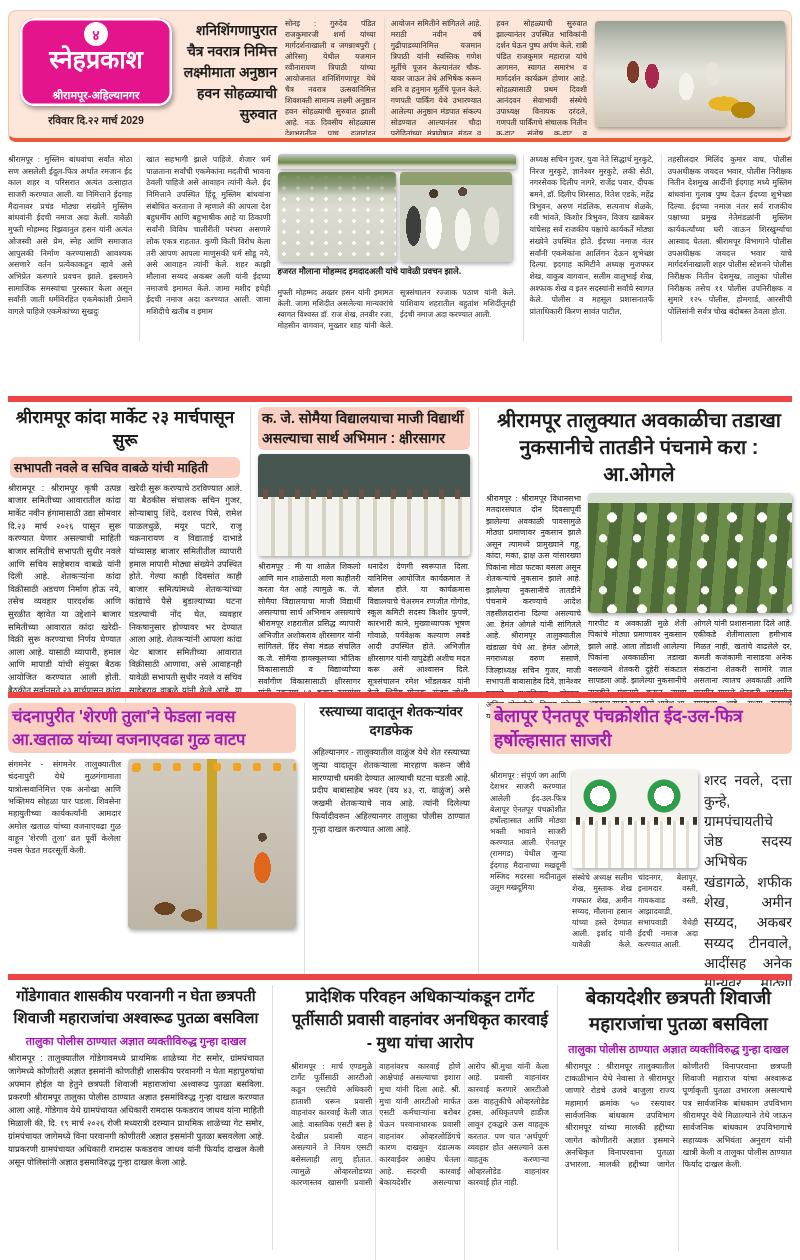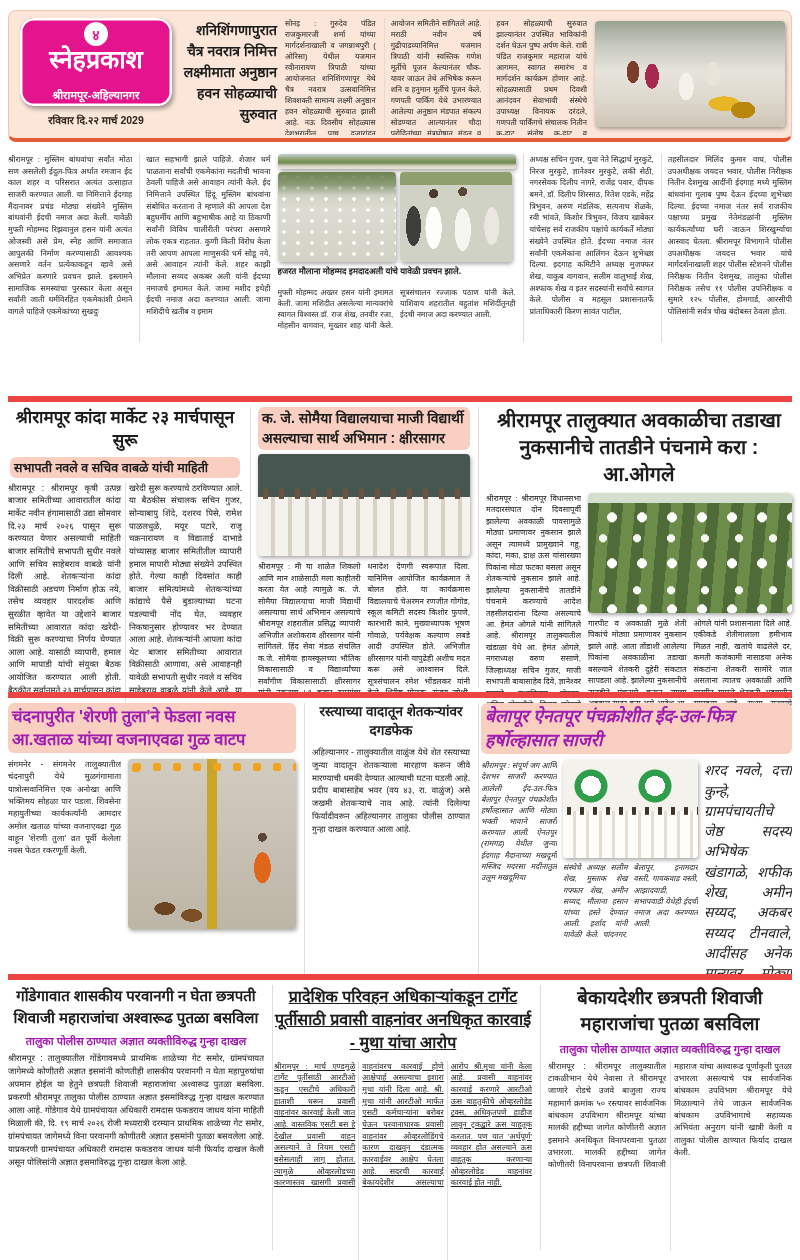--- a/index.html
+++ b/index.html
@@ -65,21 +65,21 @@
   .h-tula{font-size:16.5px;line-height:1.4;}
   .tula-grid{display:flex;gap:7px;margin-top:6px;}
   .tula-c1{flex:1 1 auto;font-size:8.2px;line-height:1.5;height:170px;}
   .tula-photo{flex:0 0 168px;height:170px;}
   .tula-more{font-size:8.2px;line-height:1.5;column-count:2;column-gap:8px;margin-top:6px;height:56px;}
   .art-dagad{flex:0 0 158px;}
   .h-dagad{font-size:13.5px;font-weight:800;text-align:center;line-height:1.4;}
   .dagad-body{font-size:8.3px;line-height:1.55;margin-top:5px;height:228px;}
   .art-belapur{flex:1 1 auto;}
   .h-belapur{font-size:17.5px;line-height:1.35;}
-  .belapur-grid{display:flex;gap:6px;margin-top:6px;}
+  .belapur-grid{display:flex;gap:6px;margin-top:16px;}
   .belapur-c1{flex:0 0 76px;font-size:7.7px;line-height:1.45;height:216px;}
   .belapur-mid{flex:1 1 auto;}
   .mosque-photo{width:100%;height:98px;box-sizing:border-box;}
   .belapur-midcols{column-count:2;column-gap:6px;font-size:7.7px;line-height:1.45;height:108px;margin-top:4px;}
   .belapur-c3{flex:0 0 88px;font-size:14px;line-height:1.45;height:216px;}
   
   .art-gonde{flex:0 0 256px;}
   .h-gonde{font-size:15px;font-weight:800;text-align:center;line-height:1.45;}
   .sub-red{font-size:11px;font-weight:800;text-align:center;margin:4px 0;}
   .gonde-body{font-size:8.4px;line-height:1.55;height:190px;}
@@ -207,48 +207,48 @@
           <div class="avkali-cols bodytxt">गारपीट व अवकाळी मुळे शेती पिकांचे मोठ्या प्रमाणावर नुकसान झाले आहे. आता तोंडाशी आलेल्या पिकांना अवकाळीना तडाखा बसल्याने शेतकरी दुहेरी संकटात सापडला आहे. झालेल्या नुकसानीचे तातडीने पंचनामे करून त्याचा अहवाल सादर करा असे आदेश आ. ओगले यांनी प्रशासनाला दिले आहे. एकीकडे शेतीमालाला हमीभाव मिळत नाही, खतांचे वाढलेले दर, कमती कजंकामी नासाडया अनेक संकटांना शेतकरी सामोरे जात असताना त्यातच अवकाळी आणि गारपीट यामुळे शेतकरी अडचणीत सापडला आहे. सध्या राज्याचे अर्थसंकल्पीय अधिवेशन सुरू असून त्यामध्ये देखील अवकाळी मुळे झालेल्या नुकसानग्रस्त शेतकऱ्यांना भरीव मदतीची मागणी करणार असल्याचे आ. हेमंत ओगले यांनी सांगितले आहे.</div>
         </div>
       </div>
     </div>
   </div>
 
   <div id="row3" class="row">
     <div class="art-tula">
       <div class="band h-tula red">चंदनापुरीत 'शेरणी तुला'ने फेडला नवस आ.खताळ यांच्या वजनाएवढा गुळ वाटप</div>
       <div class="tula-grid">
-        <div class="tula-c1 bodytxt">संगमनेर - संगमनेर तालुक्यातील चंदनापुरी येथे मुळगंगामाता यात्रोत्सवानिमित्त एक अनोखा आणि भक्तिमय सोहळा पार पडला. शिवसेना महायुतीच्या कार्यकर्त्यांनी आमदार अमोल खताळ यांच्या वजनाएवढा गुळ वाहून 'शेरणी तुला' व्रत पूर्वी केलेला नवस फेडत रकरणूर्ती केली.</div>
+        <div class="tula-c1 bodytxt">संगमनेर - संगमनेर तालुक्यातील चंदनापुरी येथे मुळगंगामाता यात्रोत्सवानिमित्त एक अनोखा आणि भक्तिमय सोहळा पार पडला. शिवसेना महायुतीच्या कार्यकर्त्यांनी आमदार अमोल खताळ यांच्या वजनाएवढा गुळ वाहून 'शेरणी तुला' व्रत पूर्वी केलेला नवस फेडत मदरसूर्ती केली.</div>
         <div class="tula-photo photo ph-tula"></div>
       </div>
     </div>
     <div class="art-dagad vr" style="padding-left:7px;">
       <div class="h-dagad">रस्त्याच्या वादातून शेतकऱ्यांवर दगडफेक</div>
       <div class="dagad-body bodytxt">अहिल्यानगर - तालुक्यातील वाळुंज येथे शेत रस्त्याच्या जुन्या वादातून शेतकऱ्याला मारहाण करून जीवे मारण्याची धमकी देण्यात आल्याची घटना घडली आहे. प्रदीप बाबासाहेब भवर (वय ४३, रा. वाळुंज) असे जखमी शेतकऱ्याचे नाव आहे. त्यांनी दिलेल्या फिर्यादीवरून अहिल्यानगर तालुका पोलीस ठाण्यात गुन्हा दाखल करण्यात आला आहे.</div>
     </div>
-    <div class="art-belapur vr" style="padding-left:2px;font-style:italic;">
+    <div class="art-belapur vr" style="padding-left:11px;">
       <div class="band h-belapur red">बेलापूर ऐनतपूर पंचक्रोशीत ईद-उल-फित्र हर्षोल्हासात साजरी</div>
       <div class="belapur-grid">
         <div class="belapur-c1 bodytxt">श्रीरामपूर : संपूर्ण जग आणि देशभर साजरी करण्यात आलेली ईद-उल-फित्र बेलापूर ऐनतपूर पंचक्रोशीत हर्षोल्हासात आणि मोठ्या भक्ती भावाने साजरी करण्यात आली. ऐनतपूर (रामगड) येथील जुन्या ईदगाह मैदानाच्या मखदूमी मस्जिद मदरसा मदीनातुल उलूम मखदूमिया</div>
         <div class="belapur-mid">
           <div class="mosque-photo photo ph-mosque"></div>
           <div class="belapur-midcols bodytxt">संस्थेचे अध्यक्ष सलीम शेख, मुस्ताक शेख गफ्फार शेख, अमीन सय्यद, मौलाना हसान यांच्या हस्ते देण्यात आली. इर्शाद यांनी यावेळी केले. चांदनगर, बेलापूर, इनामदार वस्ती, गायकवाड वस्ती, आझादवाडी, सभापवाडी येथेही ईदची नमाज अदा करण्यात आली.</div>
         </div>
         <div class="belapur-c3 bodytxt">शरद नवले, दत्ता कुन्हे, ग्रामपंचायतीचे जेष्ठ सदस्य अभिषेक खंडागळे, शफीक शेख, अमीन सय्यद, अकबर सय्यद टीनवाले, आदींसह अनेक मान्यवर मोठ्या संख्येने उपस्थित होते. बेलापूर येथे मौलाना फैजान रजा यांनी नमाजचे सारथ्य केले. येथेही हजारो मुस्लिम बांधवांनी नमाज अदा केली.</div>
       </div>
     </div>
   </div>
 
   <div id="row4" class="row">
     <div class="art-gonde">
       <div class="h-gonde">गोंडेगावात शासकीय परवानगी न घेता छत्रपती शिवाजी महाराजांचा अश्वारूढ पुतळा बसविला</div>
       <div class="sub-red red">तालुका पोलीस ठाण्यात अज्ञात व्यक्तीविरुद्ध गुन्हा दाखल</div>
       <div class="gonde-body bodytxt">श्रीरामपूर : तालुक्यातील गोंडेगावमध्ये प्राथमिक शाळेच्या गेट समोर, ग्रांमपंचायत जागेमध्ये कोणीतरी अज्ञात इसमांनी कोणतीही शासकीय परवानगी न घेता महापुरुषांचा अपमान होईल या हेतुने छत्रपती शिवाजी महाराजांचा अश्वारूढ पुतळा बसविला. प्रकरणी श्रीरामपूर तालुका पोलीस ठाण्यात अज्ञात इसमांविरुद्ध गुन्हा दाखल करण्यात आला आहे. गोंडेगाव येथे ग्रामपंचायत अधिकारी रामदास फकडराव जाधव यांना माहिती मिळाली की, दि. १९ मार्च २०२६ रोजी मध्यरात्री दरम्यान प्राथमिक शाळेच्या गेट समोर, ग्रांमपंचायत जागेमध्ये विना परवानगी कोणीतरी अज्ञात इसमांनी पुतळा बसवलेला आहे. याप्रकरणी ग्रामपंचायत अधिकारी रामदास फकडराव जाधव यांनी फिर्याद दाखल केली असून पोलिसांनी अज्ञात इसमाविरुद्ध गुन्हा दाखल केला आहे.</div>
     </div>
-    <div class="art-rto vr" style="padding-left:1px;text-decoration:underline;">
+    <div class="art-rto vr" style="padding-left:18px;">
       <div class="h-rto">प्रादेशिक परिवहन अधिकाऱ्यांकडून टार्गेट पूर्तीसाठी प्रवासी वाहनांवर अनधिकृत कारवाई - मुथा यांचा आरोप</div>
       <div class="rto-cols bodytxt">श्रीरामपूर : मार्च एण्डमुळे टार्गेट पूर्तीसाठी आरटीओ कडून एसटीचे अधिकारी हाताशी धरून प्रवासी वाहनांवर कारवाई केली जात आहे. वास्तविक एसटी बस हे देखील प्रवासी वाहन असल्याने ते नियम एसटी बसेसलाही लागू होतात. त्यामुळे ओव्हरलोडच्या कारणास्तव खासगी प्रवासी वाहनांवरच कारवाई होणे आक्षेपार्ह असल्याचा इशारा मुथा यांनी दिला आहे. श्री. मुथा यांनी आरटीओ मार्फत एसटी कर्मचाऱ्यांना बरोबर घेऊन परवानाधारक प्रवासी वाहनांवर ओव्हरलोडिंगचे कारण दाखवून दंडात्मक कारवाईवर आक्षेप घेतला आहे. सदरची कारवाई बेकायदेशीर असल्याचा आरोप श्री.मुथा यांनी केला आहे. प्रवासी वाहनांवर कारवाई करणारे आरटीओ ऊस वाहतुकीचे ओव्हरलोडेड ट्रक्स, अधिकृतपणे हाडीज लावून ट्रकद्वारे ऊस वाहतूक करतात. पण यात 'अर्थपूर्ण' व्यवहार होत असल्याने ऊस वाहतुक करणाऱ्या ओव्हरलोडेड वाहनांवर कारवाई होत नाही.</div>
     </div>
     <div class="art-takali vr" style="padding-left:7px;">
       <div class="h-takali">बेकायदेशीर छत्रपती शिवाजी महाराजांचा पुतळा बसविला</div>
       <div class="sub-red red">तालुका पोलीस ठाण्यात अज्ञात व्यक्तीविरुद्ध गुन्हा दाखल</div>
       <div class="takali-cols bodytxt">
         <span>श्रीरामपूर : श्रीरामपूर तालुक्यातील टाकळीभान येथे नेवासा ते श्रीरामपूर जाणारे रोडचे उजवे बाजुला राज्य महामार्ग क्रमांक ५० रस्त्यावर सार्वजनिक बांधकाम उपविभाग श्रीरामपूर यांच्या मालकी हद्दीच्या जागेत कोणीतरी अज्ञात इसमाने अनधिकृत विनापरवाना पुतळा उभारला.</span>
         <span>मालकी हद्दीच्या जागेत कोणीतरी विनापरवाना छत्रपती शिवाजी महाराज यांचा अश्वारूढ पूर्णाकृती पुतळा उभारला असल्याचे पत्र सार्वजनिक बांधकाम उपविभाग श्रीरामपूर येथे मिळाल्याने तेथे जाऊन सार्वजनिक बांधकाम उपविभागाचे सहाय्यक अभियंता अनुराग यांनी खात्री केली व तालुका पोलीस ठाण्यात फिर्याद दाखल केली.</span>
       </div>

